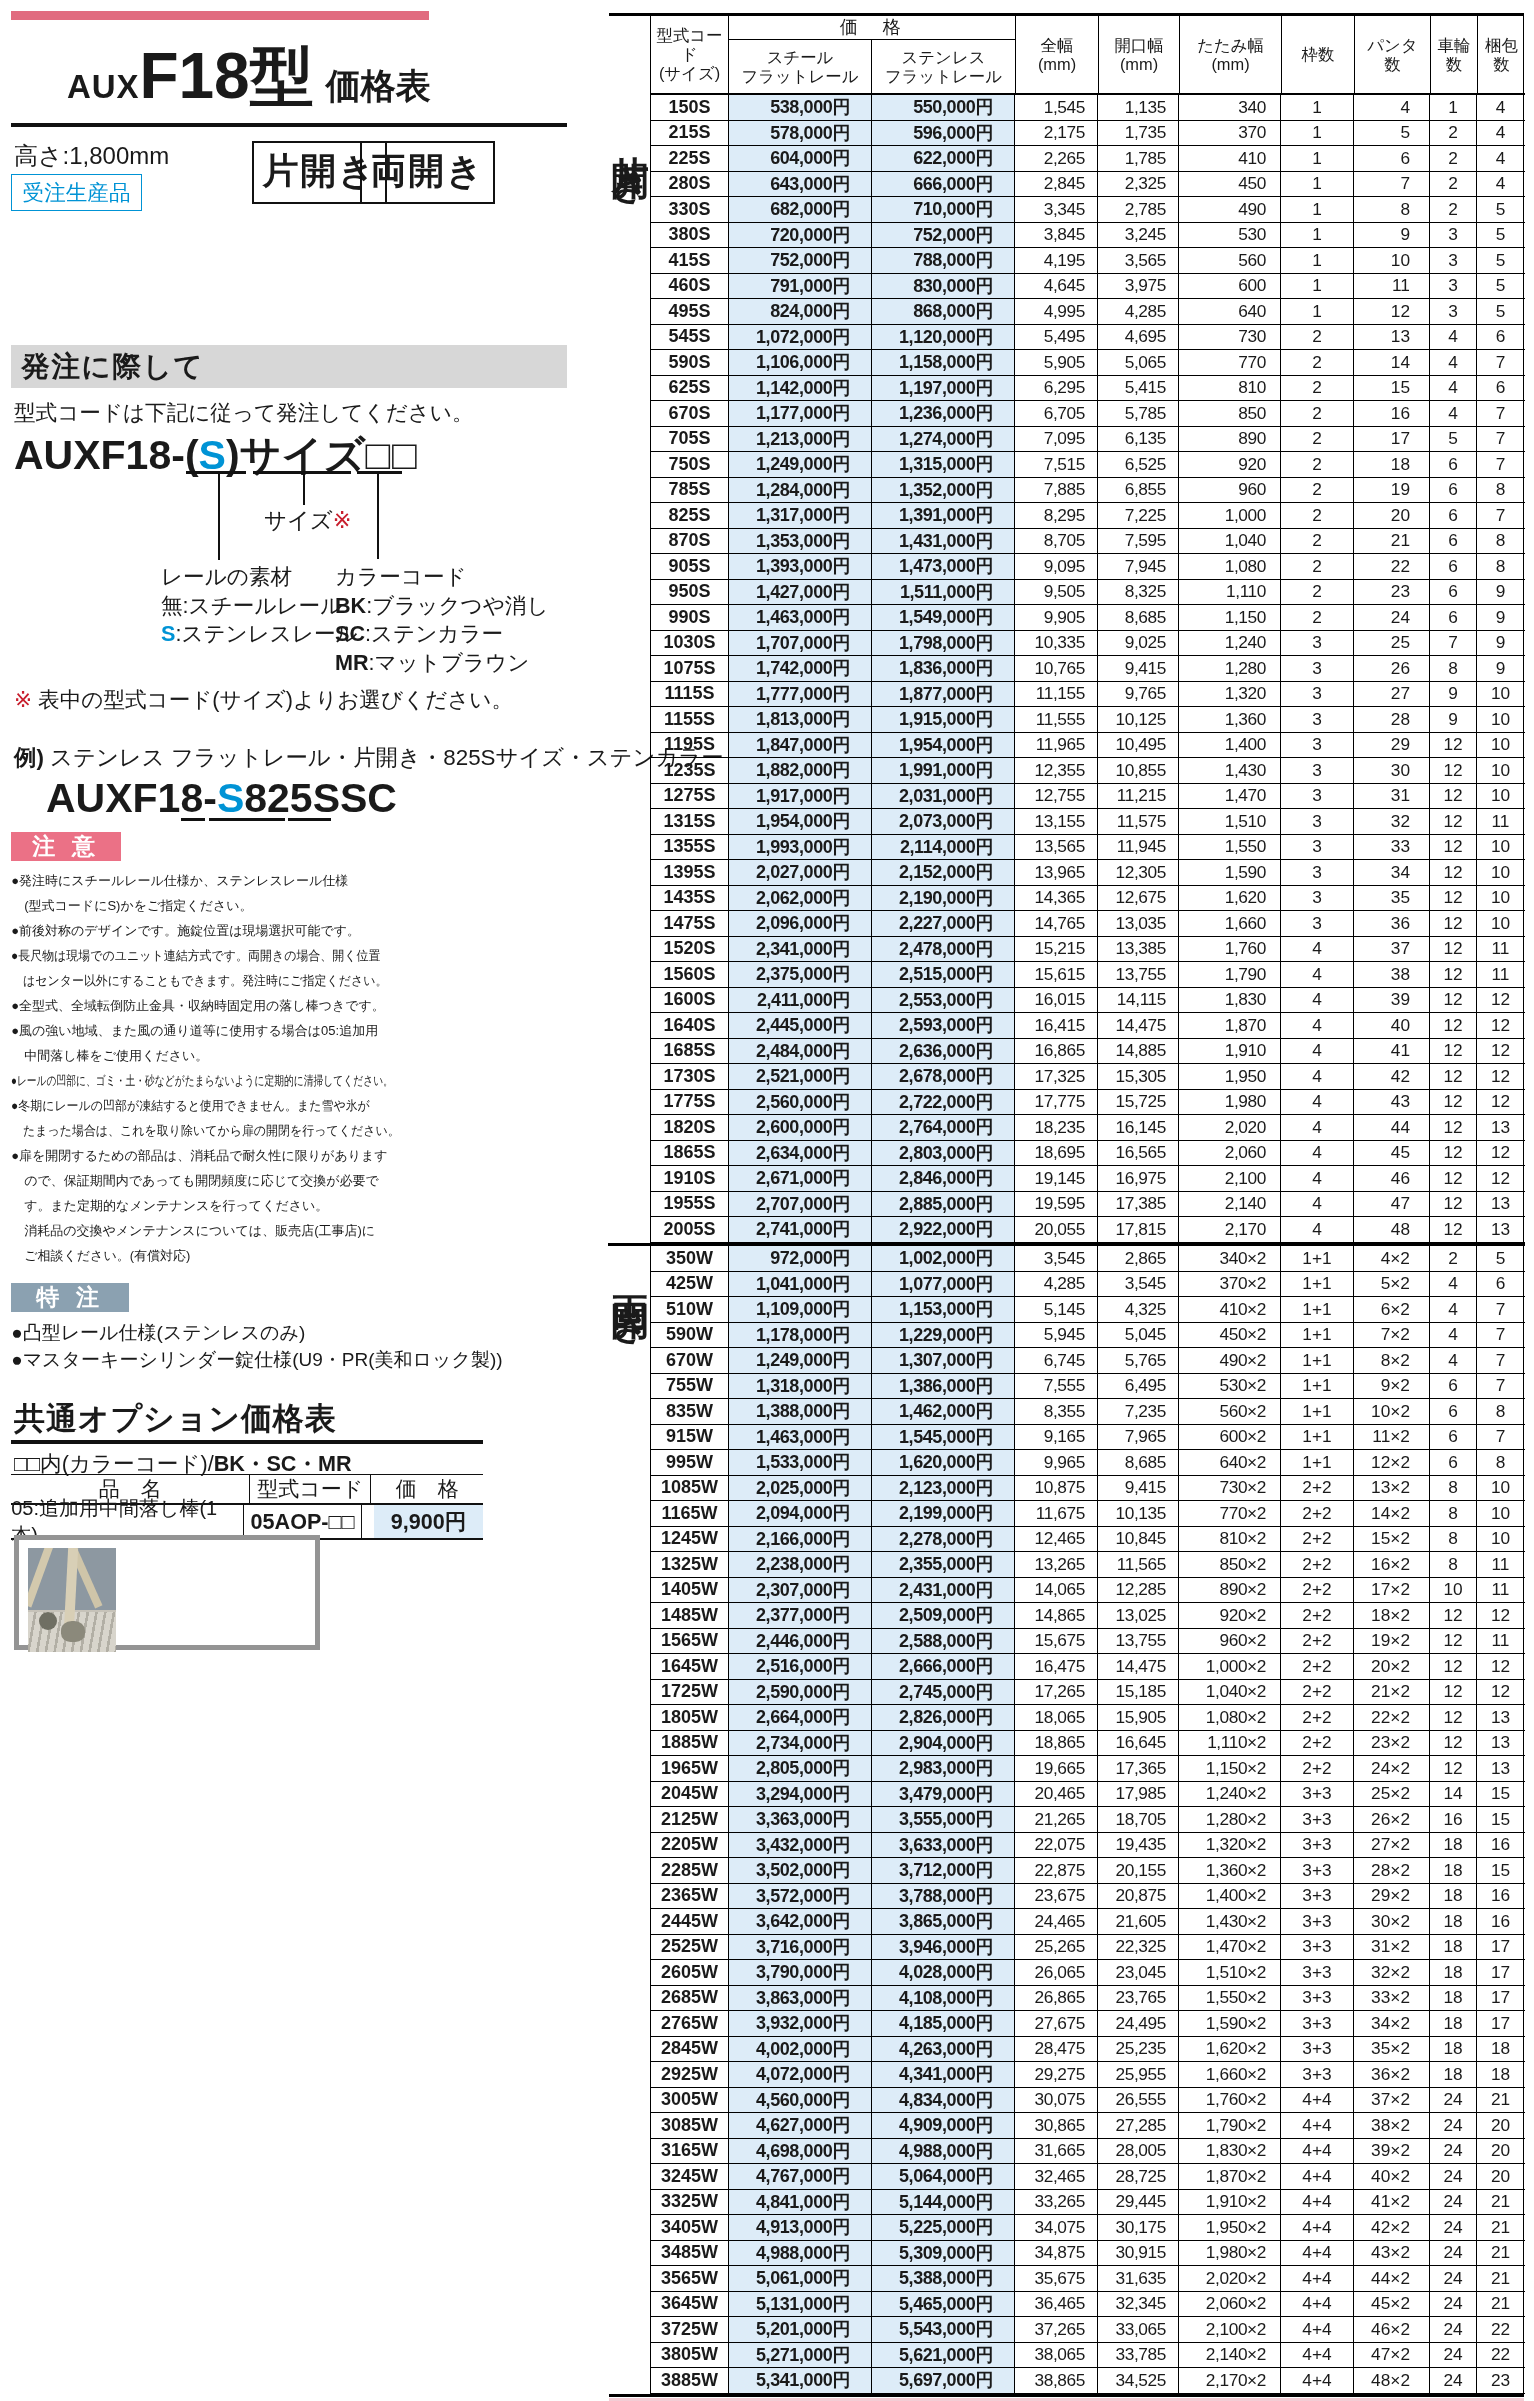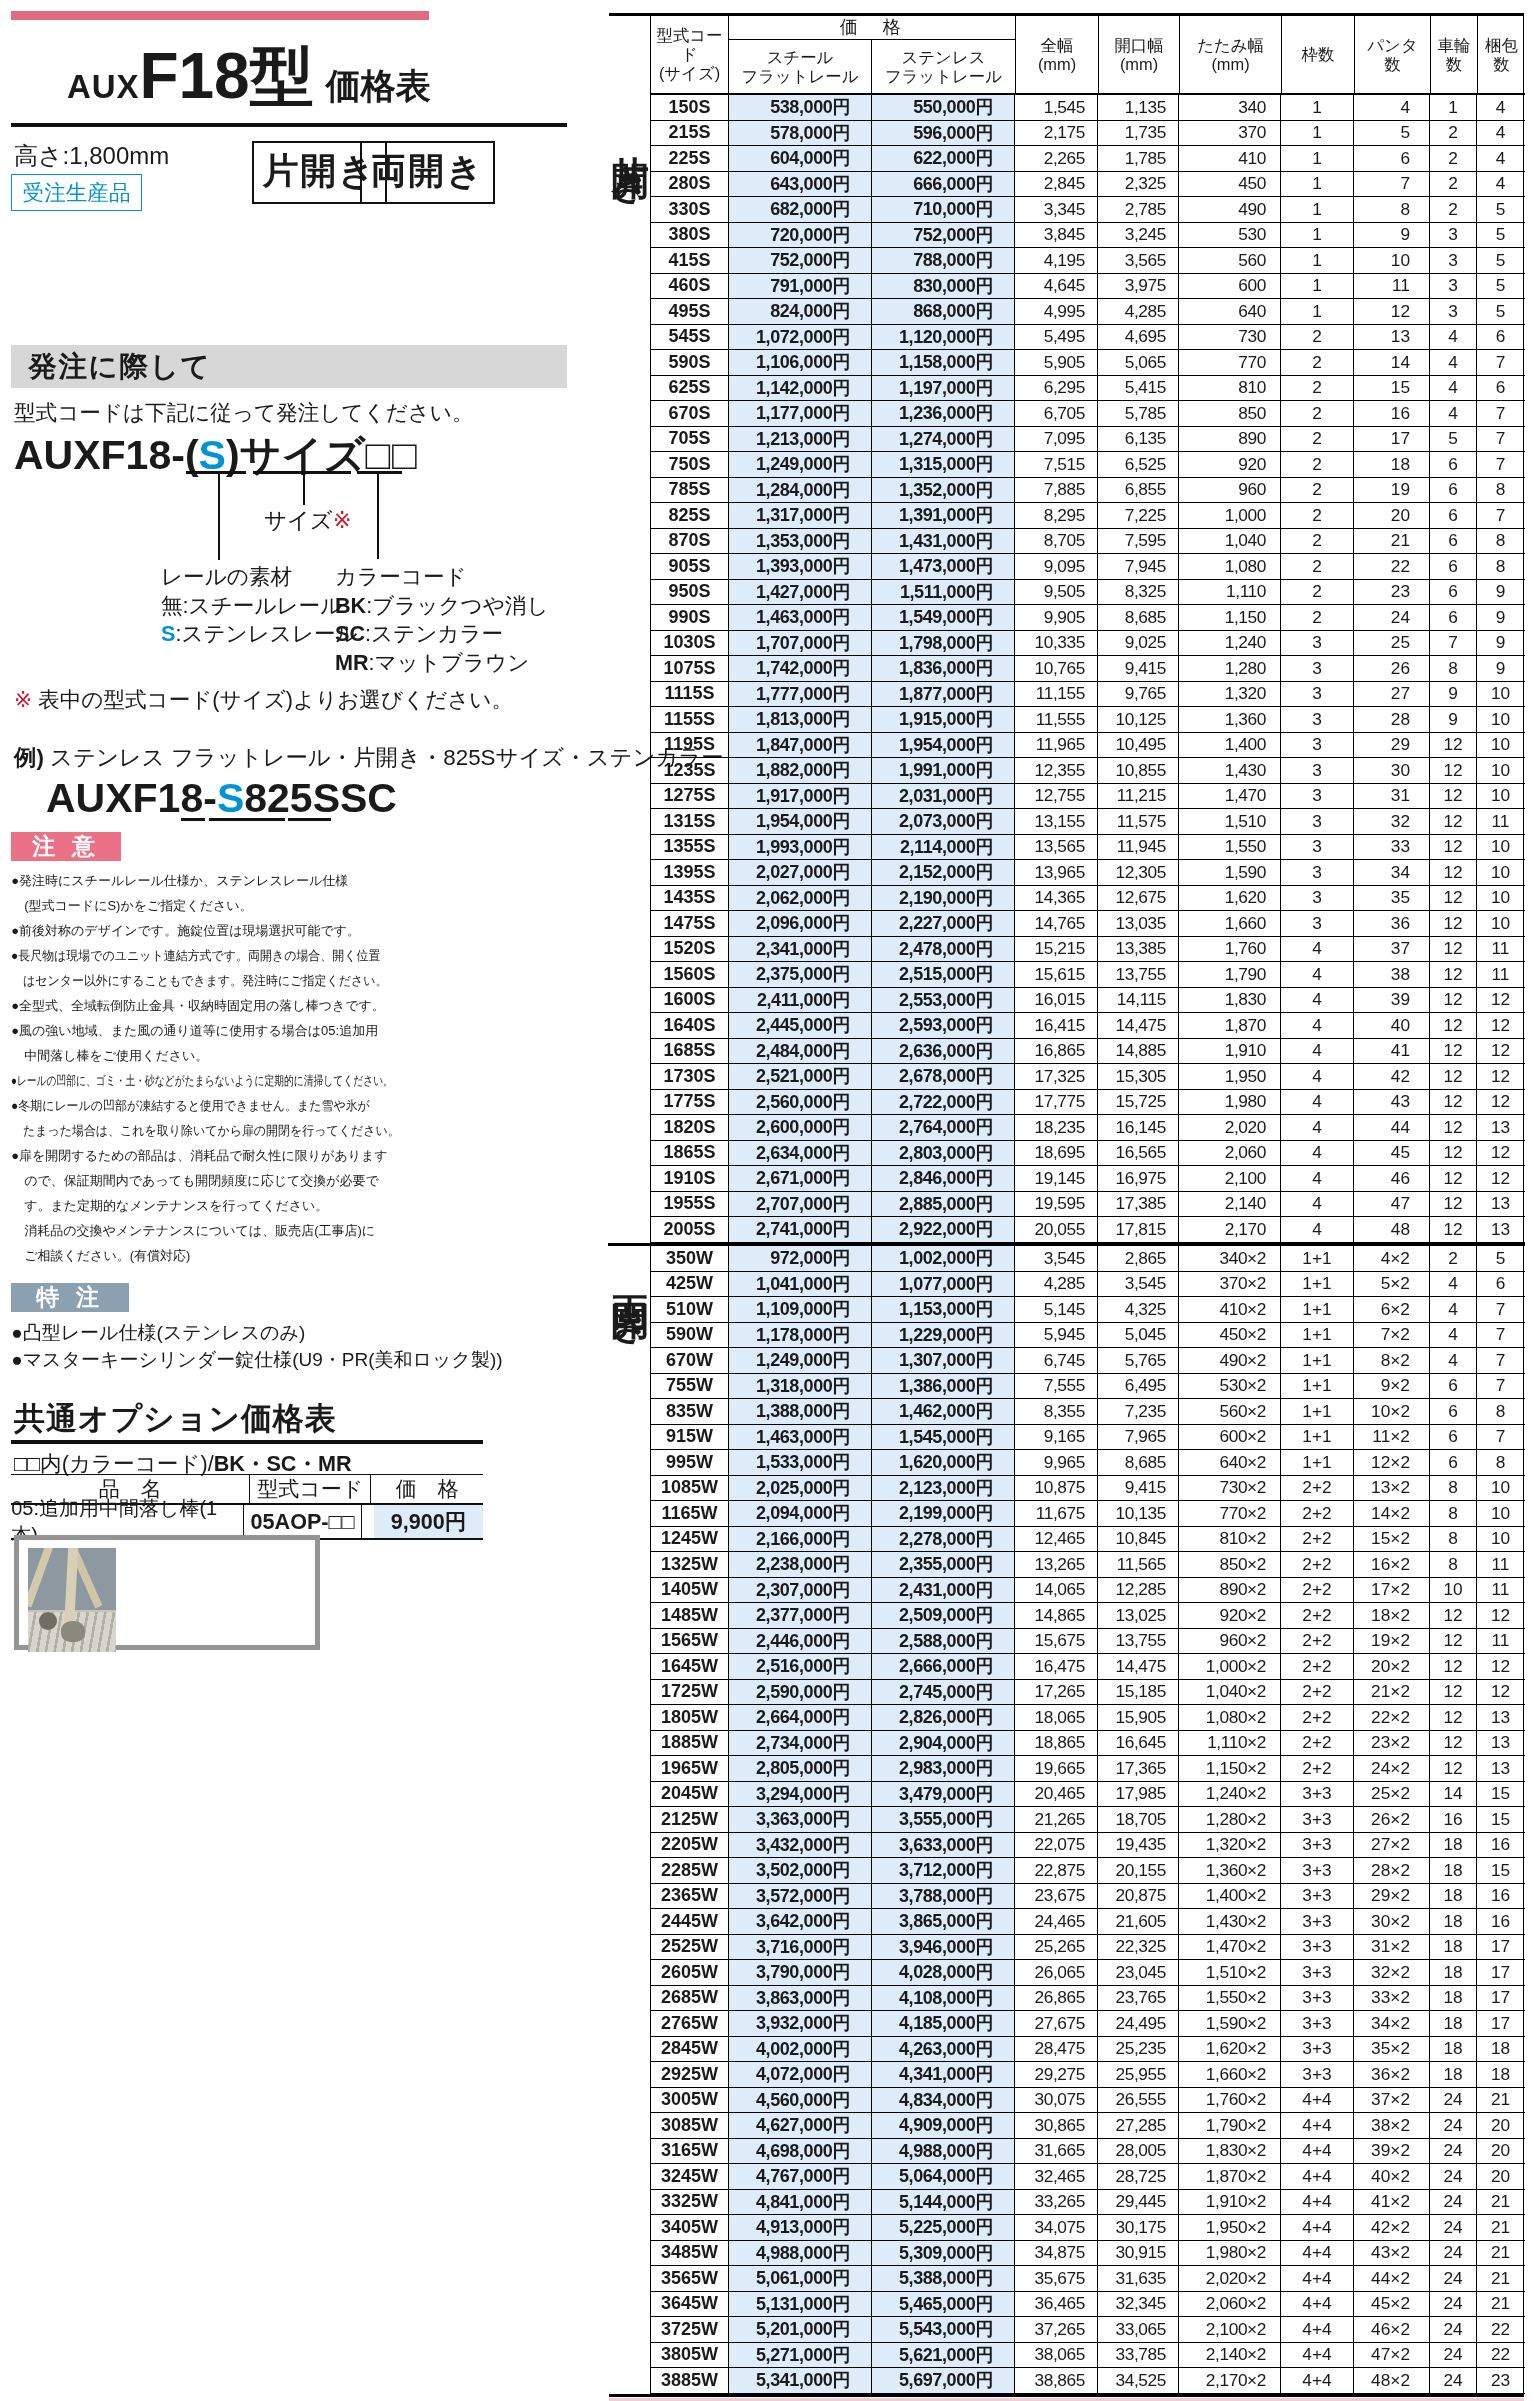--- a/index.html
+++ b/index.html
@@ -16,21 +16,21 @@
   #title-rule{left:11.2px;top:123px;width:556px;height:3.5px;background:#111;}
   #height-note{left:14px;top:140px;font-size:24px;}
   #mto-box{left:11.2px;top:174px;border:1.7px solid #0093d5;color:#0093d5;font-size:21.6px;
            padding:2.6px 10.4px 3.5px;}
   .type-tag{top:141px;border:2.6px solid #111;font-size:36px;font-weight:bold;
             padding:4.3px 8.6px 6px;letter-spacing:1.7px;}
   #tag-single{left:252px;}
   #tag-double{left:360px;}
 
   #order-head{left:11.2px;top:345px;width:556px;height:43px;background:#d7d7d7;
-              font-size:28.5px;font-weight:bold;display:flex;align-items:center;padding-left:17px;box-sizing:border-box;letter-spacing:1.7px;}
+              font-size:28.5px;font-weight:bold;display:flex;align-items:center;padding-left:10px;box-sizing:border-box;letter-spacing:1.7px;}
   #order-instr{left:14px;top:398px;font-size:21.6px;}
   #order-code{left:14px;top:428px;font-size:41px;font-weight:bold;white-space:nowrap;letter-spacing:0;}
   #order-code .blue{color:#0093d5;}
   #order-code .sq{font-weight:normal;letter-spacing:1.7px;}
   .u-line{height:2.6px;background:#111;top:471px;}
   #ul-s{left:186px;width:60px;}
   #ul-size{left:253px;width:98px;}
   #ul-box{left:357px;width:45px;}
   .conn{width:1.7px;background:#111;}
   #cn-s{left:218px;top:474px;height:86px;}

